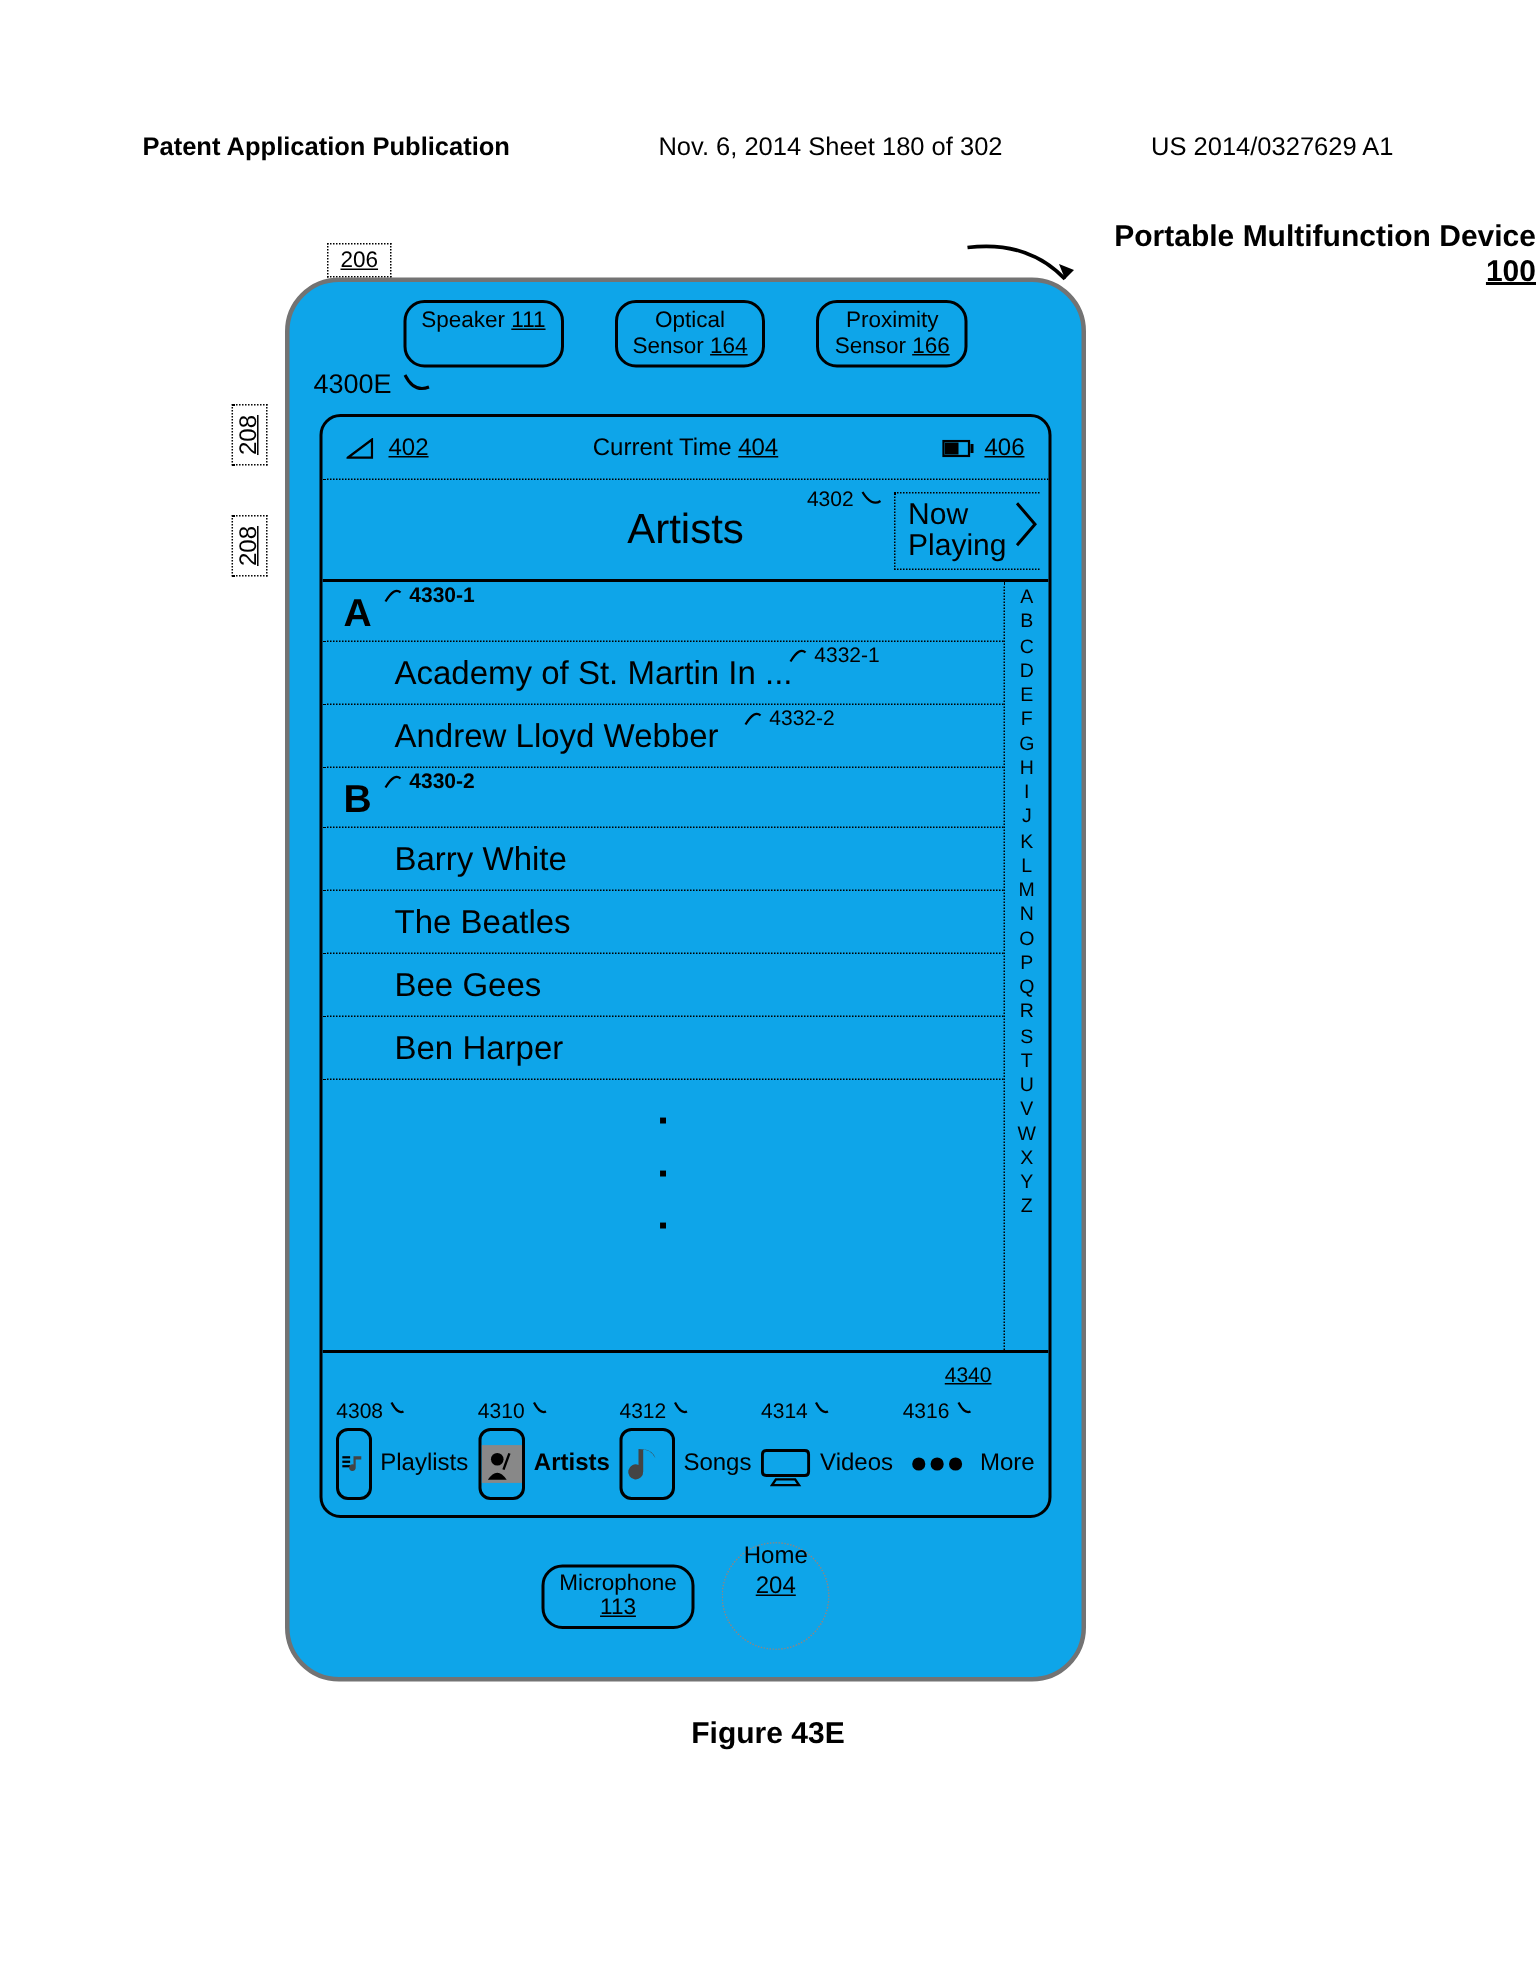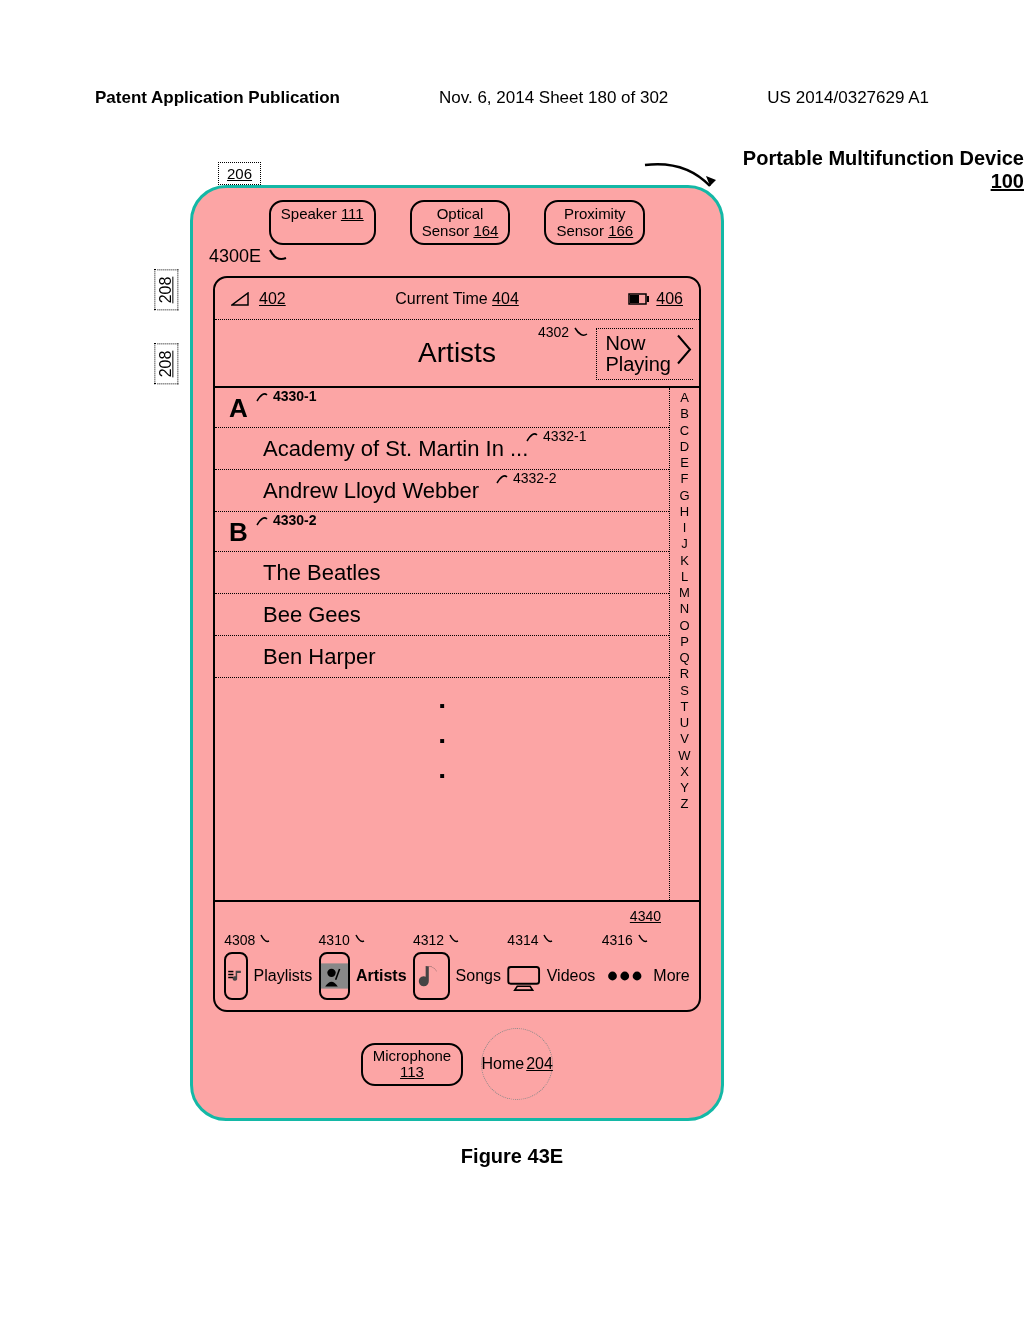--- a/index.html
+++ b/index.html
@@ -76,23 +76,23 @@
     top: 160px; left: 640px;
     width: 80px; height: 30px;
   }
 
   .device-outer {
     position: absolute;
     top: 185px;
     left: 190px;
     width: 534px;
     height: 936px;
-    border: 3px solid #14b8a6;
+    border: 3px solid #737373;
     border-radius: 36px;
-    background: #fca5a5;
+    background: #0ea5e9;
   }
 
   .sensors-row {
     position: absolute;
     top: 12px; left: 0; right: 0;
     display: flex;
     justify-content: center;
     gap: 34px;
   }
   .sensor-pill {
@@ -265,21 +265,21 @@
     padding: 3px 10px;
     text-align:center;
     font-size:15px;
     line-height:1.1;
   }
   .bottom-pill .u { text-decoration: underline; }
   .home-btn {
     width: 72px; height: 72px;
     border: 1px dotted #888;
     border-radius: 50%;
-    display:flex; flex-direction:row; align-items:center; justify-content:center;
+    display:flex; flex-direction:column; align-items:center; justify-content:flex-start;
     font-size: 16px;
     gap:2px;
   }
   .home-btn .u { text-decoration:underline; }
 </style>
 </head>
 <body>
 
 <div class="page-header">
   <span class="pub">Patent Application Publication</span>
@@ -400,20 +400,23 @@
         <div class="section-hdr">
           <span>B</span>
           <span class="callout" style="left:40px">
             <svg width="14" height="14" style="vertical-align:-2px">
                 <path d="M2 12 Q8 2 12 6" stroke="#000" fill="none" stroke-width="1.5"></path>
               </svg>
             <span>4330-2</span>
           </span>
         </div>
 
+        <div class="list-row">
+          <span>Barry White</span>
+        </div>
         <div class="list-row">
           <span>The Beatles</span>
         </div>
         <div class="list-row">
           <span>Bee Gees</span>
         </div>
         <div class="list-row">
           <span>Ben Harper</span>
         </div>
 

